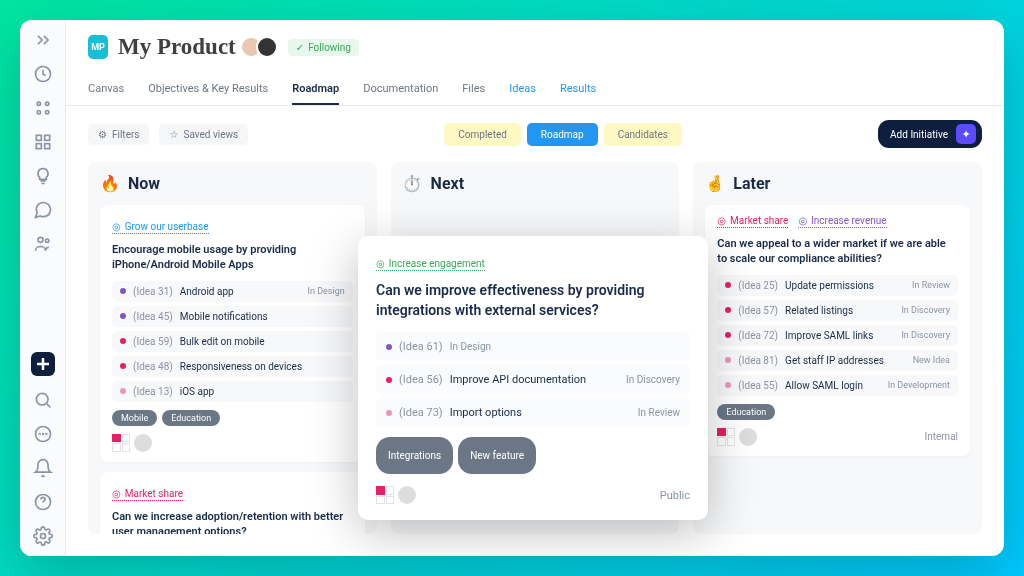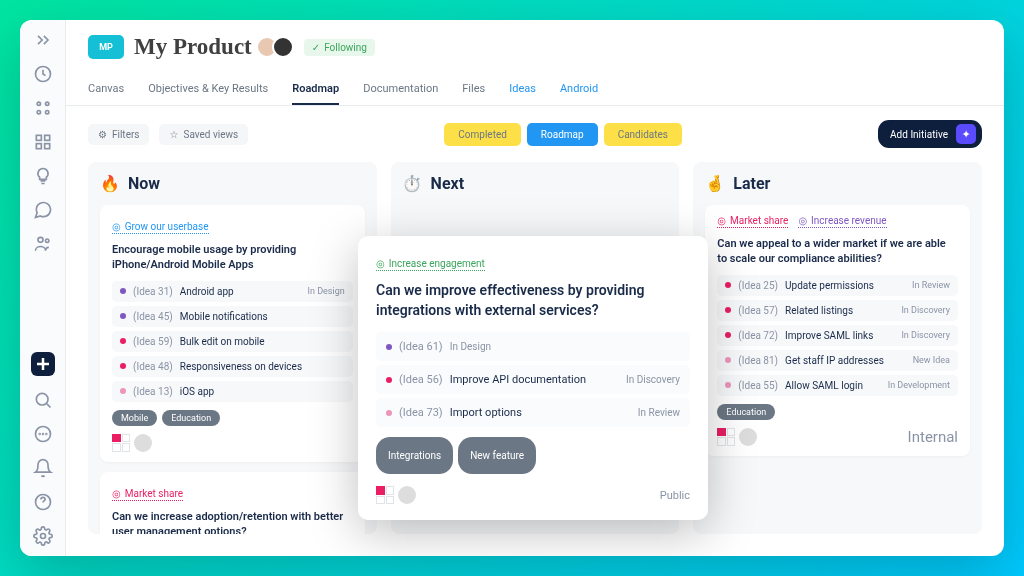--- a/index.html
+++ b/index.html
@@ -5,33 +5,33 @@
 * { box-sizing: border-box; margin: 0; padding: 0; font-family: -apple-system, BlinkMacSystemFont, "Segoe UI", Roboto, sans-serif; }
 body { background: linear-gradient(135deg, #00e5a0 0%, #00c9ff 100%); padding: 20px; width: 1024px; height: 576px; overflow: hidden; }
 .window { background: #fff; border-radius: 12px; width: 100%; height: 100%; display: flex; box-shadow: 0 20px 60px rgba(0,0,0,0.2); overflow: hidden; position: relative; }
 .sidebar { width: 46px; background: #fafbfc; border-right: 1px solid #e8ecef; display: flex; flex-direction: column; align-items: center; padding: 10px 0; gap: 14px; }
 .sidebar .ic { width: 20px; height: 20px; display: flex; align-items: center; justify-content: center; color: #8a94a6; cursor: pointer; }
 .sidebar .ic.plus { background: #0d1f3c; border-radius: 6px; width: 24px; height: 24px; color: #fff; }
 .sidebar .spacer { flex: 1; }
 .main { flex: 1; display: flex; flex-direction: column; overflow: hidden; }
 .header { padding: 14px 22px 0; }
 .title-row { display: flex; align-items: center; gap: 10px; }
-.logo { width: 36px; height: 24px; background: #15c0d6; border-radius: 5px; display: flex; align-items: center; justify-content: center; color: #fff; font-size: 9px; font-weight: 700; }
+.logo { width: 20px; height: 24px; background: #15c0d6; border-radius: 5px; display: flex; align-items: center; justify-content: center; color: #fff; font-size: 9px; font-weight: 700; }
 .title { font-size: 23px; font-weight: 700; color: #404040; font-family: Georgia, serif; }
 .avatars { display: flex; align-items: center; }
 .avatars .av { width: 22px; height: 22px; border-radius: 50%; background: #ddd; border: 2px solid #fff; margin-left: -6px; }
 .following { background: #e8f7ec; color: #3ba55c; font-size: 10px; padding: 3px 8px; border-radius: 4px; display: flex; align-items: center; gap: 4px; }
 .tabs { display: flex; gap: 24px; margin-top: 14px; border-bottom: 1px solid #e8ecef; font-size: 11px; margin-left: -22px; margin-right: -22px; padding: 0 22px; }
 .tab { padding: 8px 0; color: #6b7785; cursor: pointer; }
 .tab.active { color: #1a2b4a; font-weight: 600; border-bottom: 2px solid #1a2b4a; }
 .tab.blue { color: #2196f3; }
 .toolbar { display: flex; align-items: center; padding: 14px 22px; gap: 10px; }
 .tool-btn { display: flex; align-items: center; gap: 5px; font-size: 10px; color: #6b7785; background: #f4f6f8; padding: 5px 10px; border-radius: 5px; cursor: pointer; }
 .seg { display: flex; gap: 6px; margin: 0 auto; }
-.seg-btn { font-size: 10px; padding: 6px 14px; border-radius: 5px; background: #fde047; color: #6b7785; cursor: pointer; }
+.seg-btn { font-size: 10px; padding: 6px 14px; border-radius: 5px; background: #fef9c3; color: #6b7785; cursor: pointer; }
 .seg-btn.active { background: #2196f3; color: #fff; }
 .add-btn { background: #0d1f3c; color: #fff; font-size: 10px; padding: 7px 12px; border-radius: 11px; display: flex; align-items: center; gap: 8px; cursor: pointer; }
 .add-btn .sparkle { background: #5a4bff; width: 20px; height: 20px; border-radius: 5px; display: flex; align-items: center; justify-content: center; margin: -3px -6px -3px 0; font-size: 11px; }
 .board { display: flex; gap: 14px; padding: 0 22px 22px; overflow: hidden; flex: 1; }
 .col { flex: 1; background: #f7f8fa; border-radius: 8px; padding: 12px; overflow-y: auto; min-width: 0; }
 .col-head { display: flex; align-items: center; gap: 8px; font-size: 16px; font-weight: 700; color: #1a2b4a; font-family: Georgia, serif; margin-bottom: 12px; }
 .card { background: #fff; border-radius: 8px; padding: 10px 12px; margin-bottom: 10px; box-shadow: 0 1px 3px rgba(0,0,0,0.04); }
 .obj { font-size: 10px; display: inline-flex; align-items: center; gap: 4px; border-bottom: 1px dotted currentColor; padding-bottom: 1px; margin-bottom: 8px; }
 .obj.blue { color: #2196f3; }
 .obj.pink { color: #e91e63; }
@@ -46,21 +46,21 @@
 .idea-id { color: #8a94a6; }
 .idea-name { color: #1a2b4a; flex: 1; white-space: nowrap; overflow: hidden; text-overflow: ellipsis; }
 .idea-status { color: #8a94a6; font-size: 9px; }
 .tags { display: flex; gap: 5px; margin-top: 8px; flex-wrap: wrap; align-items: center; }
 .tag { background: #6b7785; color: #fff; font-size: 9px; padding: 3px 9px; border-radius: 10px; }
 .card-foot { display: flex; align-items: center; justify-content: space-between; margin-top: 8px; }
 .grid-sq { display: grid; grid-template-columns: 1fr 1fr; grid-template-rows: 1fr 1fr; width: 18px; height: 18px; gap: 1px; }
 .grid-sq > div { border: 1px solid #e0e4e8; }
 .grid-sq > div:first-child { background: #e91e63; border-color: #e91e63; }
 .mini-av { width: 18px; height: 18px; border-radius: 50%; background: #ddd; margin-left: 4px; }
-.vis { font-size: 15px; color: #8a94a6; }
+.vis { font-size: 10px; color: #8a94a6; }
 
 .modal { position: absolute; left: 338px; top: 216px; width: 350px; background: #fff; border-radius: 10px; box-shadow: 0 12px 48px rgba(0,0,0,0.25); padding: 16px 18px; z-index: 10; }
 .modal .obj { margin-bottom: 10px; }
 .modal .card-title { font-size: 14px; margin-bottom: 12px; }
 .modal .idea-row { background: #fafbfc; padding: 8px 10px; font-size: 11px; }
 .modal .idea-status { font-size: 10px; }
 .modal .tags { margin-top: 10px; }
 .modal .tag { font-size: 10px; padding: 13px 12px; border-radius: 14px; }
 .modal .card-foot { margin-top: 12px; }
 .modal .vis { font-size: 11px; }
@@ -169,21 +169,21 @@
           <span>Following</span>
         </div>
       </div>
       <div class="tabs">
         <div class="tab">Canvas</div>
         <div class="tab">Objectives &amp; Key Results</div>
         <div class="tab active">Roadmap</div>
         <div class="tab">Documentation</div>
         <div class="tab">Files</div>
         <div class="tab blue">Ideas</div>
-        <div class="tab blue">Android</div>
+        <div class="tab blue">Results</div>
       </div>
     </div>
 
     <div class="toolbar">
       <div class="tool-btn">
         <span>⚙</span>
         <span>Filters</span>
       </div>
       <div class="tool-btn">
         <span>☆</span>

